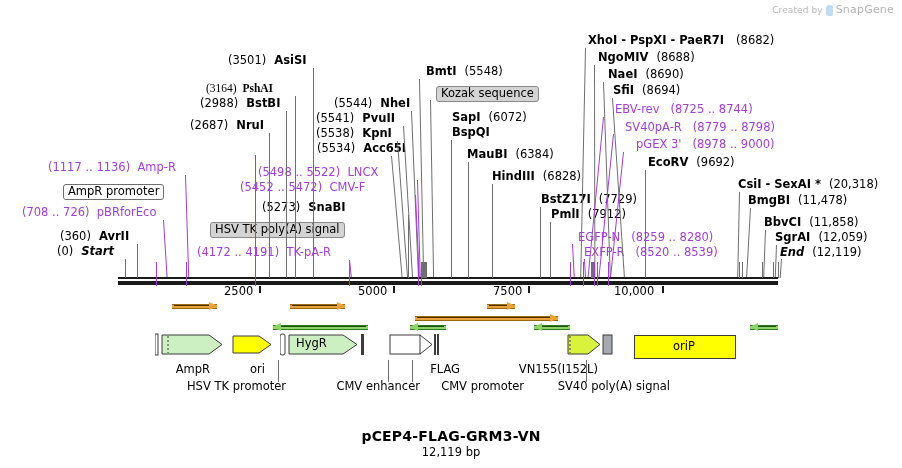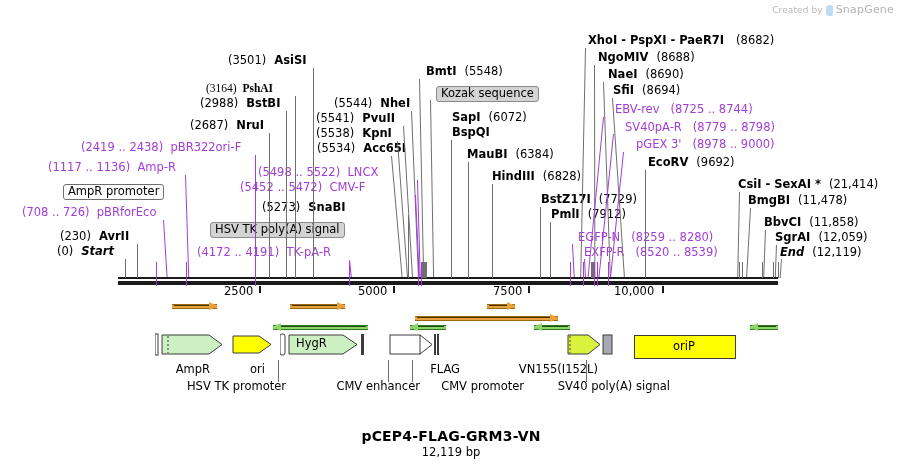--- a/index.html
+++ b/index.html
@@ -125,21 +125,21 @@
   </div>
   <div class="lbl enz" style="left:200px;top:97px;">
     <span class="pos">(2988)</span>
     &nbsp;<span>BstBI</span>
   </div>
   <div class="lbl enz" style="left:190px;top:119px;">
     <span class="pos">(2687)</span>
     &nbsp;<span>NruI</span>
   </div>
   <div class="lbl enz" style="left:60px;top:230px;">
-    <span class="pos">(230)</span>
+    <span class="pos">(360)</span>
     &nbsp;<span>AvrII</span>
   </div>
   <div class="lbl enz" style="left:57px;top:245px;">
     <span class="pos">(0)</span>
     &nbsp;<span style="font-style:italic;">Start</span>
   </div>
 
   <div class="lbl enz" style="left:334px;top:97px;">
     <span class="pos">(5544)</span>
     &nbsp;<span>NheI</span>
@@ -204,43 +204,39 @@
   <div class="lbl enz" style="left:613px;top:84px;">
     <span>SfiI</span>
     &nbsp;<span class="pos">(8694)</span>
   </div>
   <div class="lbl enz" style="left:648px;top:156px;">
     <span>EcoRV</span>
     &nbsp;<span class="pos">(9692)</span>
   </div>
   <div class="lbl enz" style="left:738px;top:178px;">
     <span>CsiI  -  SexAI *</span>
-    &nbsp;<span class="pos">(21,414)</span>
+    &nbsp;<span class="pos">(20,318)</span>
   </div>
   <div class="lbl enz" style="left:748px;top:194px;">
     <span>BmgBI</span>
     &nbsp;<span class="pos">(11,478)</span>
   </div>
   <div class="lbl enz" style="left:764px;top:216px;">
     <span>BbvCI</span>
     &nbsp;<span class="pos">(11,858)</span>
   </div>
   <div class="lbl enz" style="left:775px;top:231px;">
     <span>SgrAI</span>
     &nbsp;<span class="pos">(12,059)</span>
   </div>
   <div class="lbl enz" style="left:780px;top:246px;">
     <span style="font-style:italic;">End</span>
     &nbsp;<span class="pos">(12,119)</span>
   </div>
 
-  <div class="lbl primer" style="left:81px;top:141px;">
-    <span>(2419 .. 2438)</span>
-    &nbsp;<span>pBR322ori-F</span>
-  </div>
   <div class="lbl primer" style="left:48px;top:161px;">
     <span>(1117 .. 1136)</span>
     &nbsp;<span>Amp-R</span>
   </div>
   <div class="lbl primer" style="left:22px;top:206px;">
     <span>(708 .. 726)</span>
     &nbsp;<span>pBRforEco</span>
   </div>
   <div class="lbl primer" style="left:258px;top:166px;">
     <span>(5498 .. 5522)</span>

